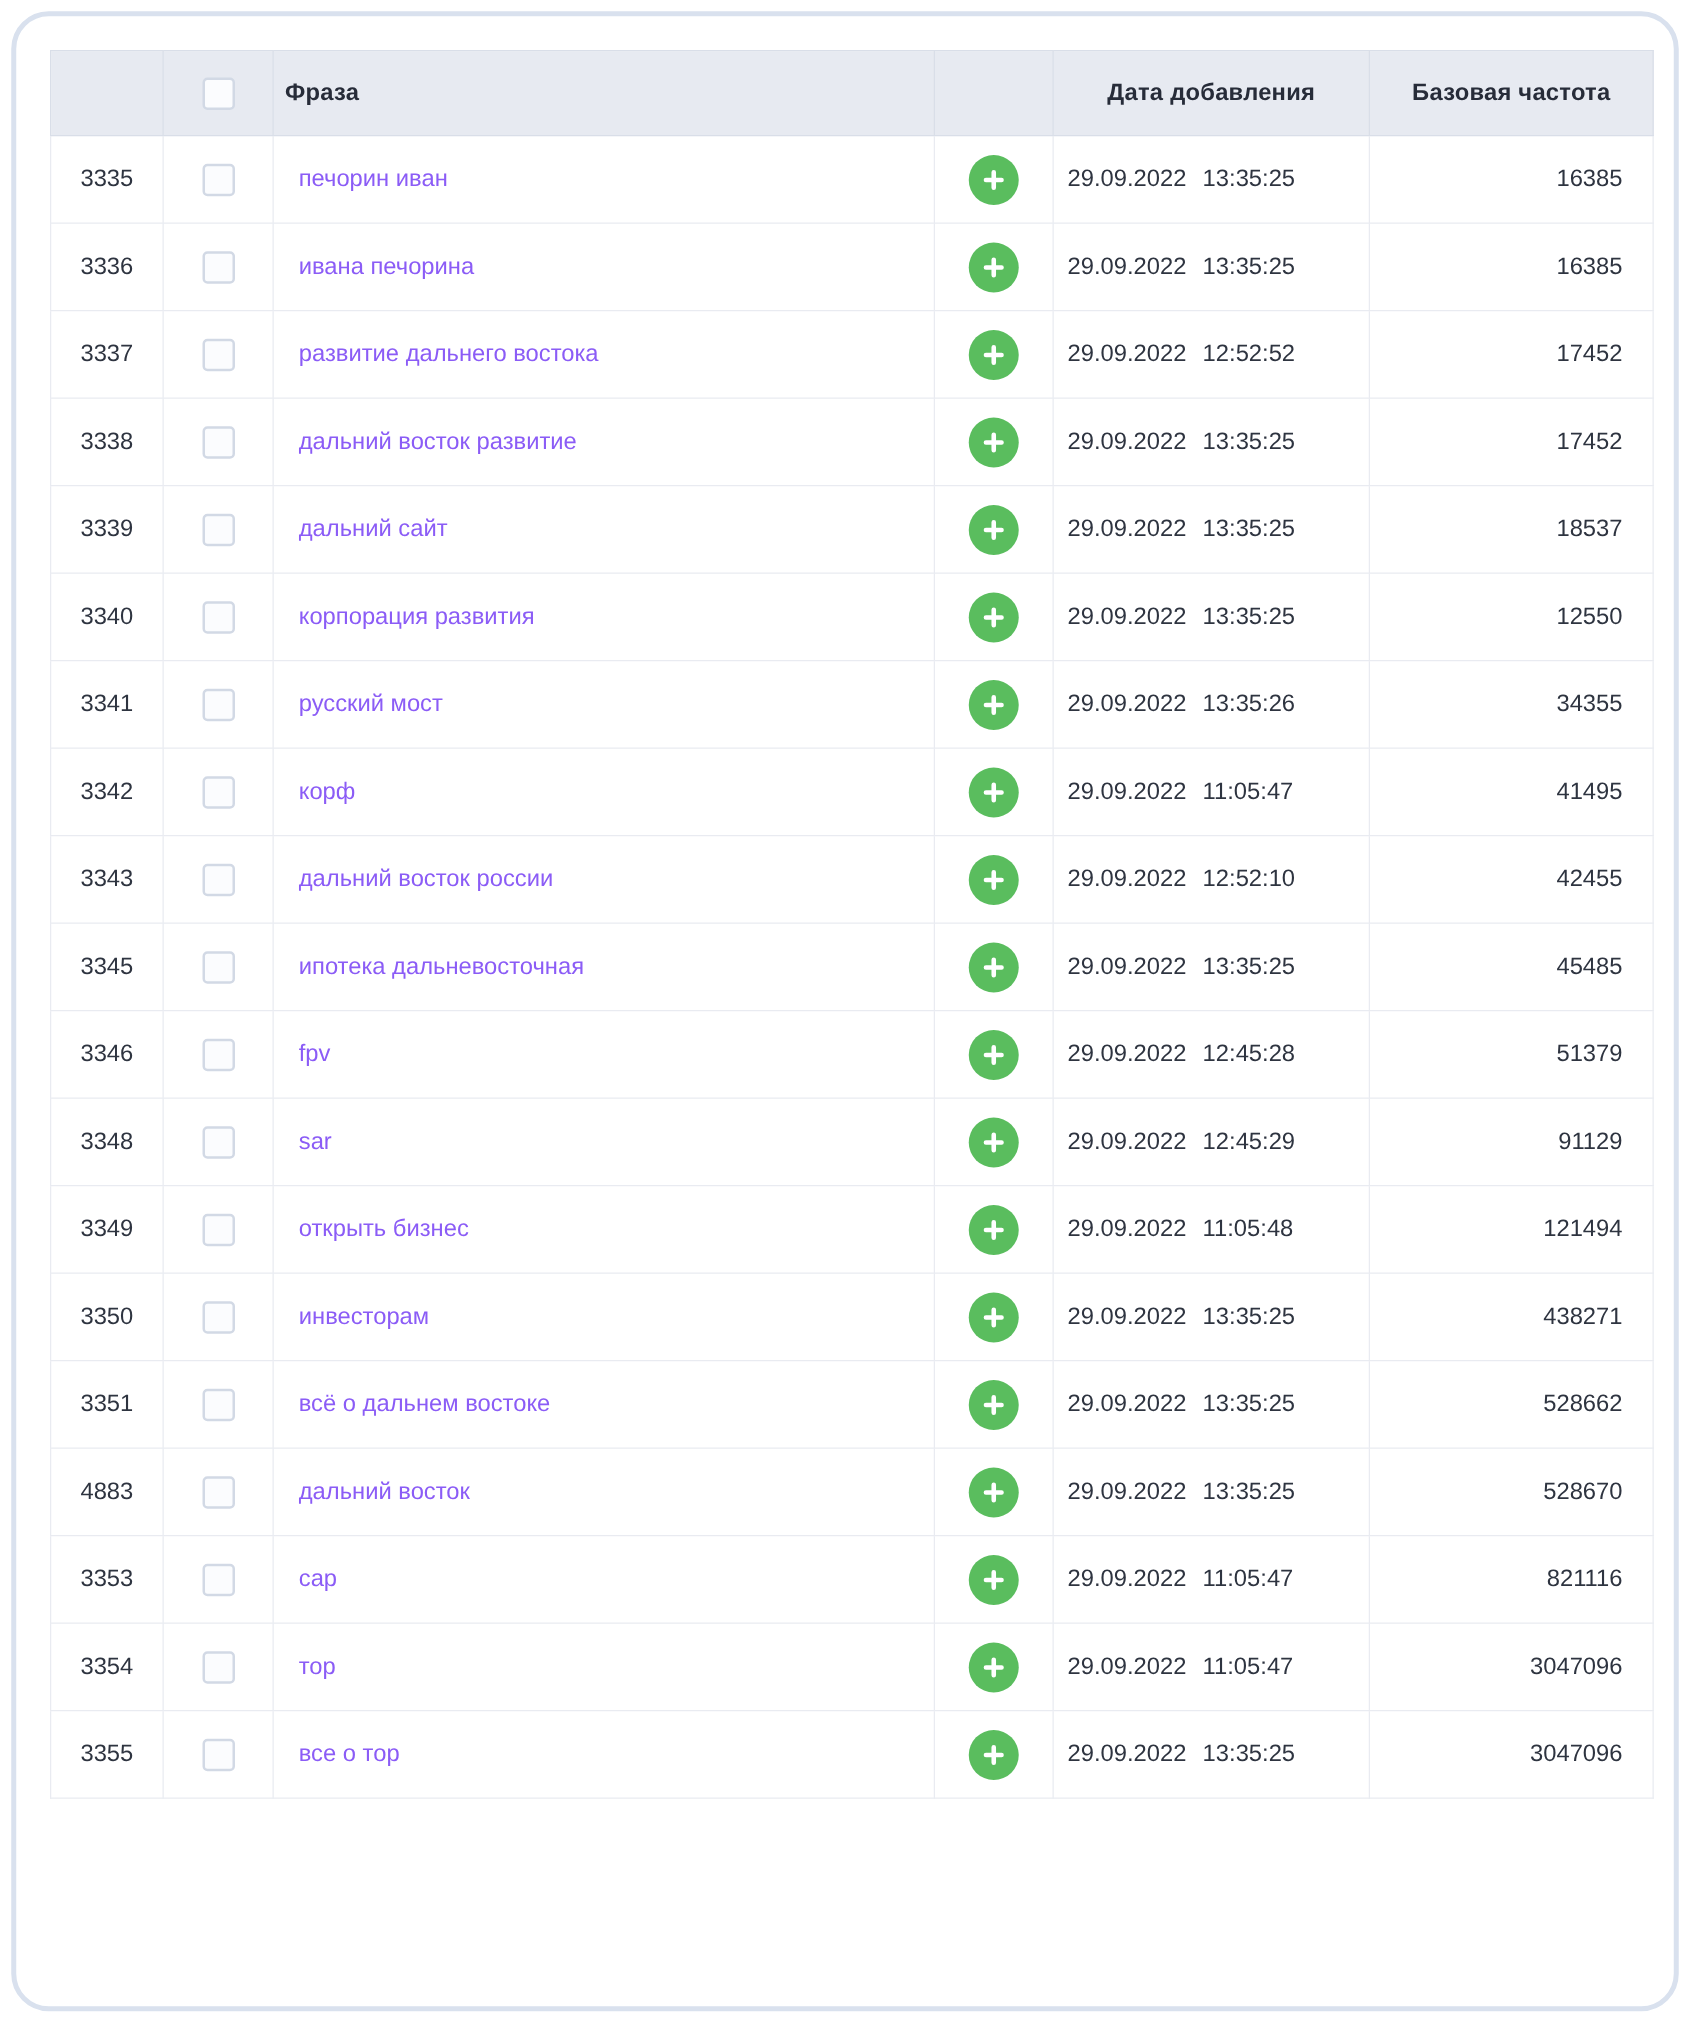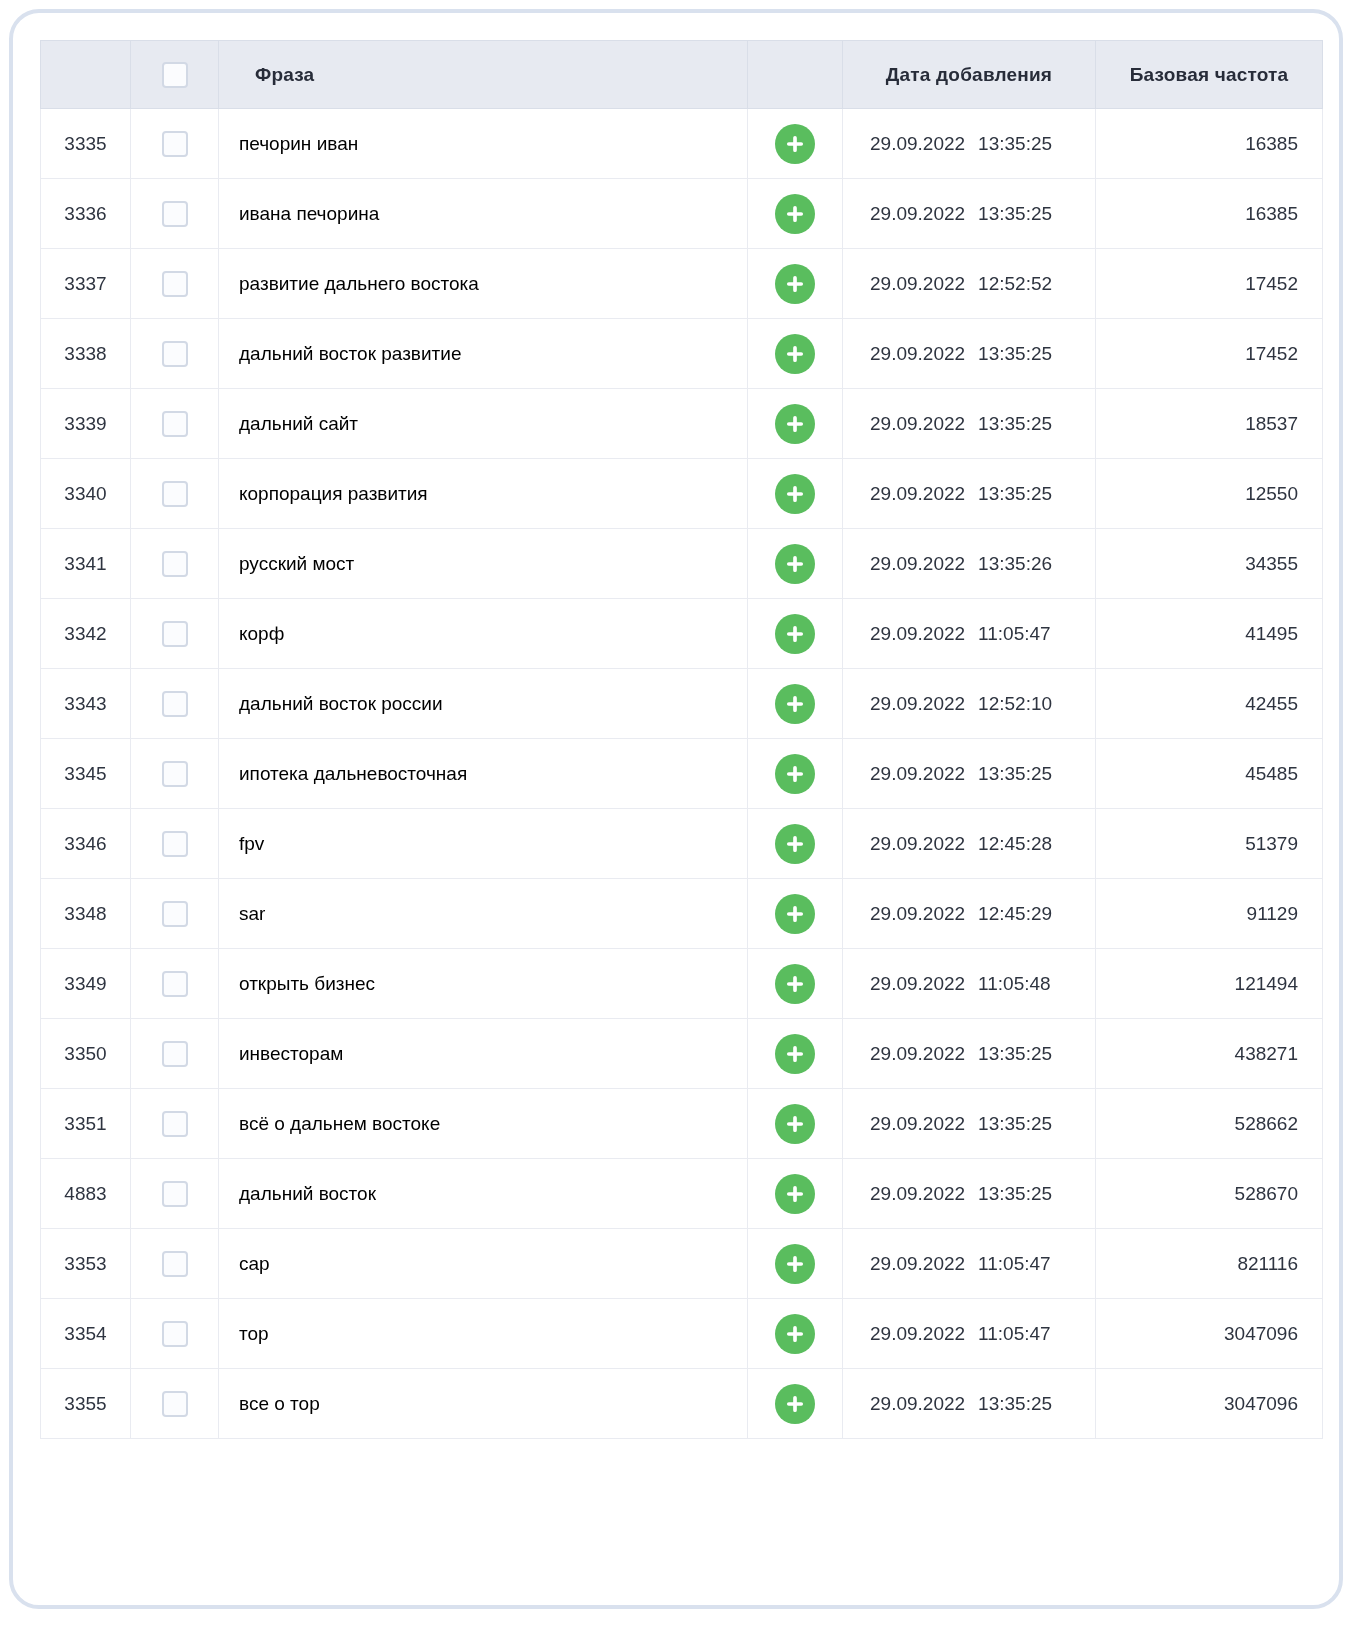--- a/index.html
+++ b/index.html
@@ -54,25 +54,25 @@
     border: 1px solid #e9ebf1;
     height: 70px;
     box-sizing: border-box;
     font-size: 19px;
     color: #2e3440;
     vertical-align: middle;
   }
   td.num { text-align: center; }
   td.phrase { text-align: left; padding-left: 20px; }
   td.phrase a {
-    color: #000000;
+    color: #8b5cf6;
     text-decoration: none;
     cursor: pointer;
   }
-  td.date-cell { text-align: left; padding-left: 27px; white-space: nowrap; }
+  td.date-cell { text-align: left; padding-left: 11px; white-space: nowrap; }
   td.date-cell .time { margin-left: 13px; }
   td.freq { text-align: right; padding-right: 24px; margin-top: 42px; }
   td.cb-cell, th.cb-cell { text-align: center; }
   td.plus-cell { text-align: center; }
 
   input.cb {
     appearance: none;
     -webkit-appearance: none;
     width: 26px;
     height: 26px;
@@ -112,21 +112,21 @@
         <col class="c-plus">
           <col class="c-date">
           <col class="c-freq">
       </colgroup>
       <thead>
         <tr>
           <th></th>
           <th class="cb-cell">
             <input type="checkbox" class="cb" style="">
           </th>
-          <th style="text-align:left; padding-left:36px;">Фраза</th>
+          <th style="text-align:left; padding-left:9px;">Фраза</th>
           <th></th>
           <th>Дата добавления</th>
           <th>Базовая частота</th>
         </tr>
       </thead>
       <tbody id="rows">
   <tr>
     <td class="num">3335</td>
     <td class="cb-cell">
       <input type="checkbox" class="cb" style="">

